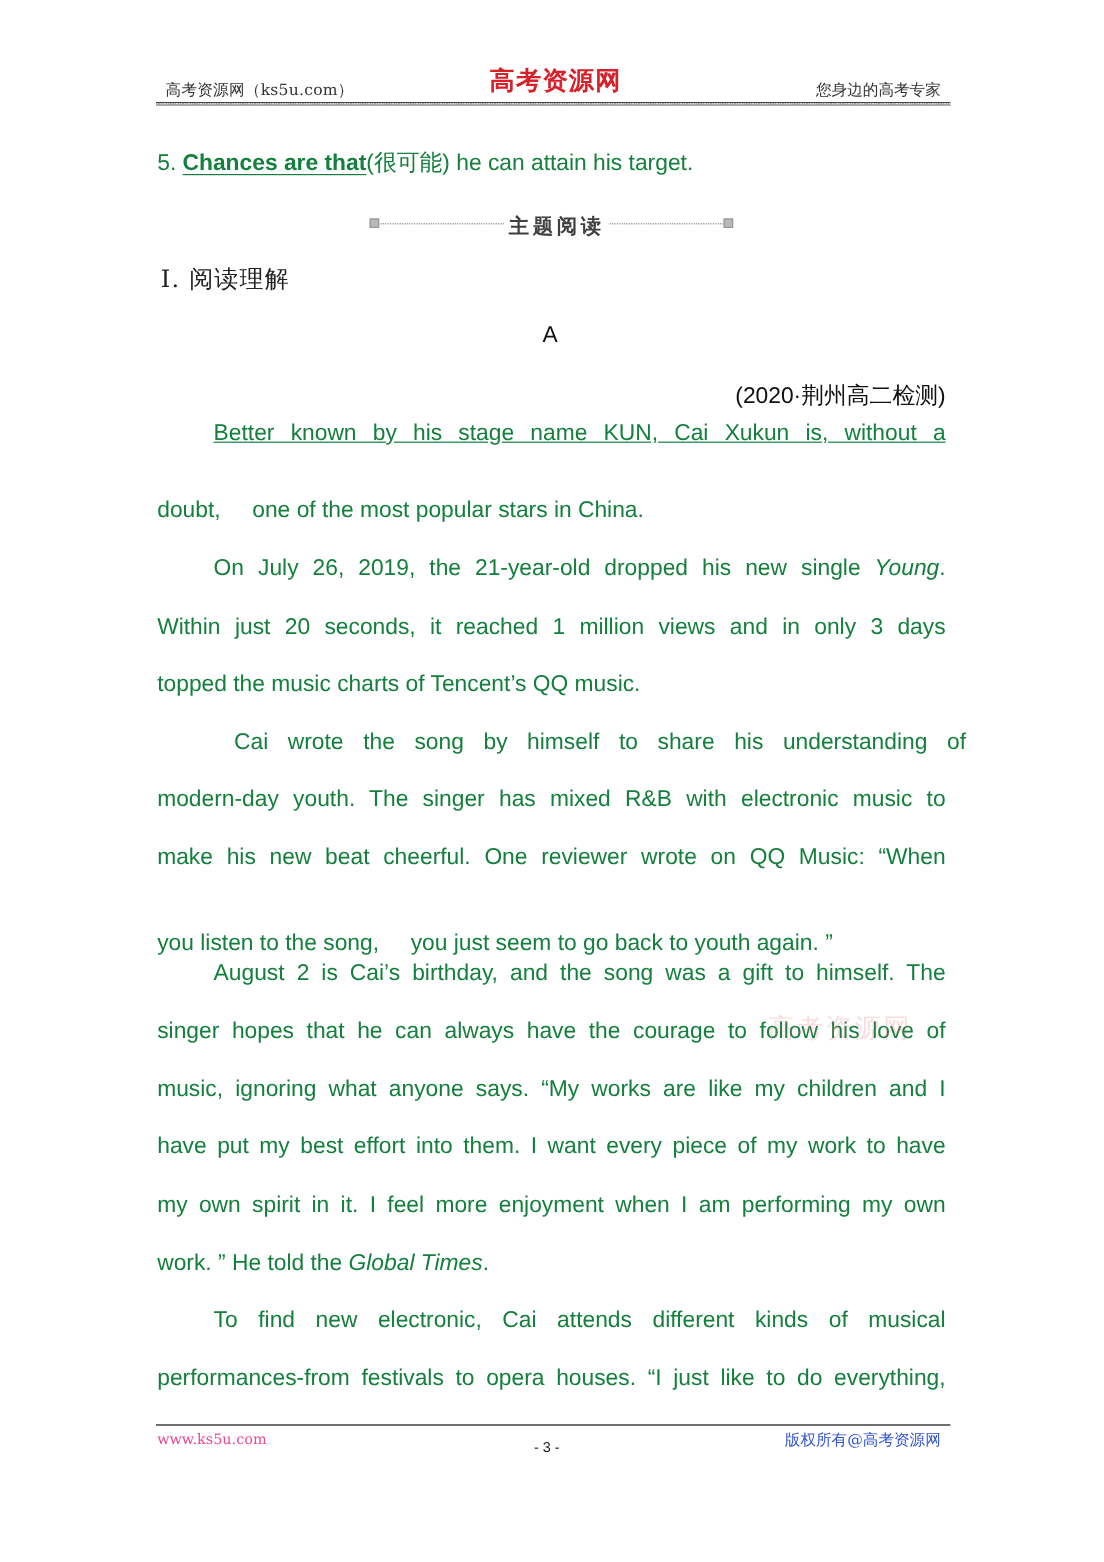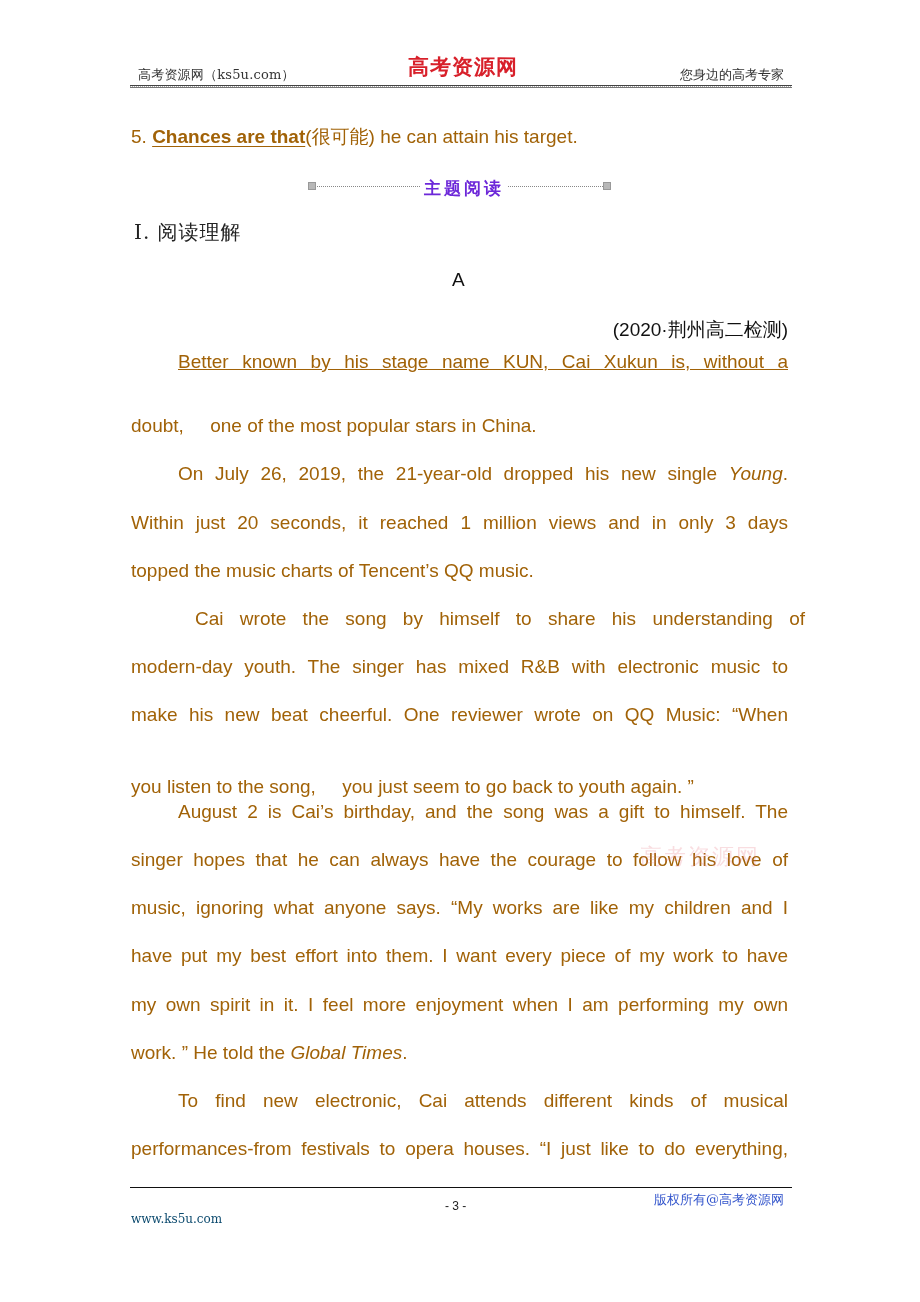--- a/index.html
+++ b/index.html
@@ -59,21 +59,21 @@
       background: repeating-linear-gradient(90deg, #aaa 0 1px, #fff 1px 2px);
     }
 
     .line {
       position: absolute;
       left: 131px;
       width: 657px;
       font-size: 19px;
       line-height: 24px;
       white-space: pre;
-      color: #a16207;
+      color: #15803d;
     }
     .line.justify {
       text-align: justify;
       text-align-last: justify;
       white-space: normal;
     }
     .u-bold { font-weight: bold; text-decoration: underline; text-underline-offset: 3px; }
     .italic { font-style: italic; }
 
     .section-banner {
@@ -99,21 +99,21 @@
     }
     .banner-title {
       position: absolute;
       left: 114px;
       top: -1px;
       width: 84px;
       text-align: center;
       font-size: 17px;
       font-weight: bold;
       letter-spacing: 3px;
-      color: #6d28d9;
+      color: #404040;
     }
 
     .sub-heading {
       position: absolute;
       left: 134px;
       top: 219px;
       font-family: "DejaVu Serif", "Liberation Serif", serif;
       font-size: 20px;
       color: #222;
       letter-spacing: 1px;
@@ -158,23 +158,22 @@
       width: 662px;
       height: 1px;
       background: #111;
     }
     .footer-left {
       position: absolute;
       left: 1px;
       top: 5px;
       font-family: "DejaVu Serif", "Liberation Serif", serif;
       font-size: 12px;
-      color: #0c4a6e;
+      color: #ec4899;
       text-decoration: none;
-      margin-top: 20px;
     }
     .footer-page {
       position: absolute;
       left: 315px;
       top: 12px;
       font-size: 12px;
       color: #222;
     }
     .footer-right {
       position: absolute;

